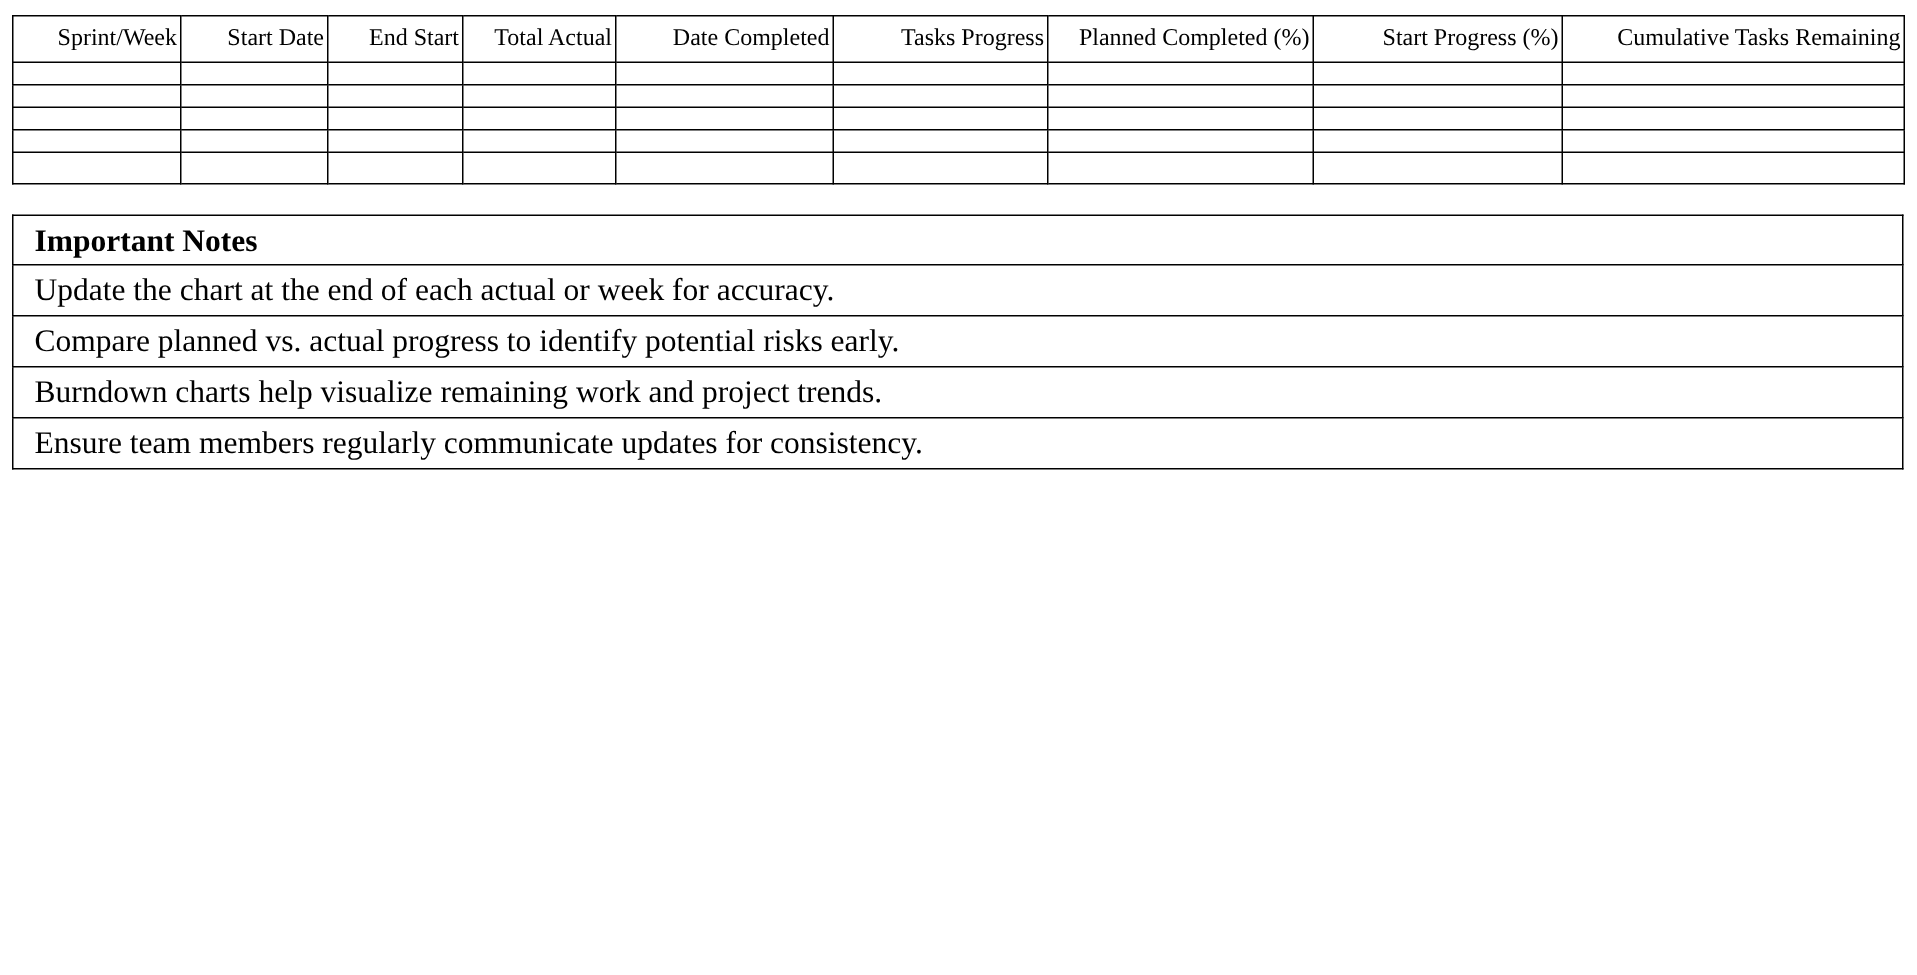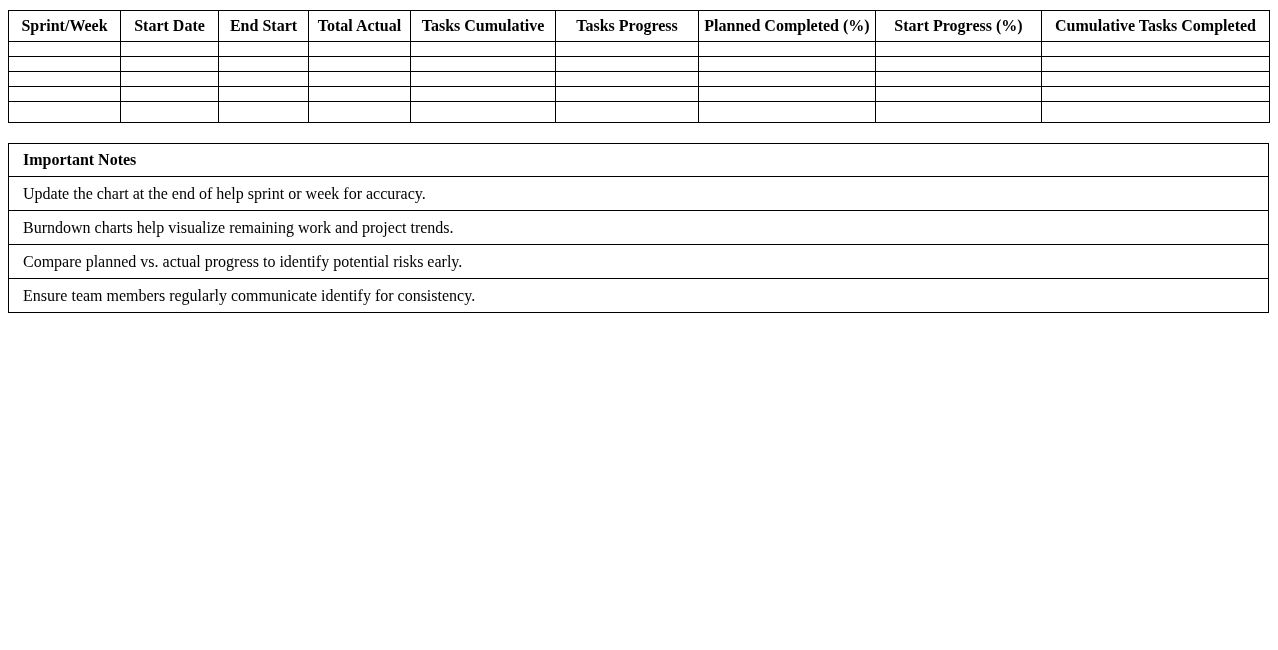--- a/index.html
+++ b/index.html
@@ -20,22 +20,22 @@
     width: 1261px;
   }
   
   table.burndown th,
   table.burndown td {
     border: 1px solid #000000;
     overflow: hidden;
   }
   table.burndown th {
     font-size: 16px;
-    font-weight: bold;
-    text-align: center;
+    font-weight: normal;
+    text-align: right;
     vertical-align: middle;
     height: 30px;
     padding: 0 2px;
     line-height: 1.1;
   }
   table.burndown td.empty-cell {
     height: 14px;
     padding: 0;
   }
   table.burndown tr.last-row td.empty-cell {
@@ -48,21 +48,21 @@
   col.c3 { width: 102px; }
   col.c4 { width: 145px; }
   col.c5 { width: 143px; }
   col.c6 { width: 177px; }
   col.c7 { width: 166px; }
   col.c8 { width: 228px; }
   
   .notes-gap { height: 20px; }
   table.notes td {
     border: 1px solid #000000;
-    font-size: 16px;
+    font-size: 21px;
     text-align: left;
     vertical-align: middle;
     padding: 0 10px 0 14px;
   }
   table.notes tr.notes-title-row td {
     font-weight: bold;
     height: 32px;
   }
   table.notes tr.note-row td {
     height: 33px;
@@ -84,25 +84,25 @@
         <col class="c6">
         <col class="c7">
         <col class="c8">
     </colgroup>
     <thead>
       <tr>
         <th>Sprint/Week</th>
         <th>Start Date</th>
         <th>End Start</th>
         <th>Total Actual</th>
-        <th>Tasks Cumulative</th>
+        <th>Date Completed</th>
         <th>Tasks Progress</th>
         <th>Planned Completed (%)</th>
         <th>Start Progress (%)</th>
-        <th>Cumulative Tasks Completed</th>
+        <th>Cumulative Tasks Remaining</th>
       </tr>
     </thead>
     <tbody>
       <tr class="table-row">
         <td class="empty-cell"></td>
           <td class="empty-cell"></td>
           <td class="empty-cell"></td>
           <td class="empty-cell"></td>
           <td class="empty-cell"></td>
           <td class="empty-cell"></td>
@@ -158,27 +158,27 @@
   </table>
 
   <div class="notes-gap"></div>
 
   <table class="notes">
     <tbody>
       <tr class="notes-title-row">
         <td>Important Notes</td>
       </tr>
       <tr class="note-row">
-        <td>Update the chart at the end of help sprint or week for accuracy.</td>
+        <td>Update the chart at the end of each actual or week for accuracy.</td>
+      </tr>
+      <tr class="note-row">
+        <td>Compare planned vs. actual progress to identify potential risks early.</td>
       </tr>
       <tr class="note-row">
         <td>Burndown charts help visualize remaining work and project trends.</td>
       </tr>
       <tr class="note-row">
-        <td>Compare planned vs. actual progress to identify potential risks early.</td>
-      </tr>
-      <tr class="note-row">
-        <td>Ensure team members regularly communicate identify for consistency.</td>
+        <td>Ensure team members regularly communicate updates for consistency.</td>
       </tr>
     </tbody>
   </table>
 
 </div>
 
 </body></html>

